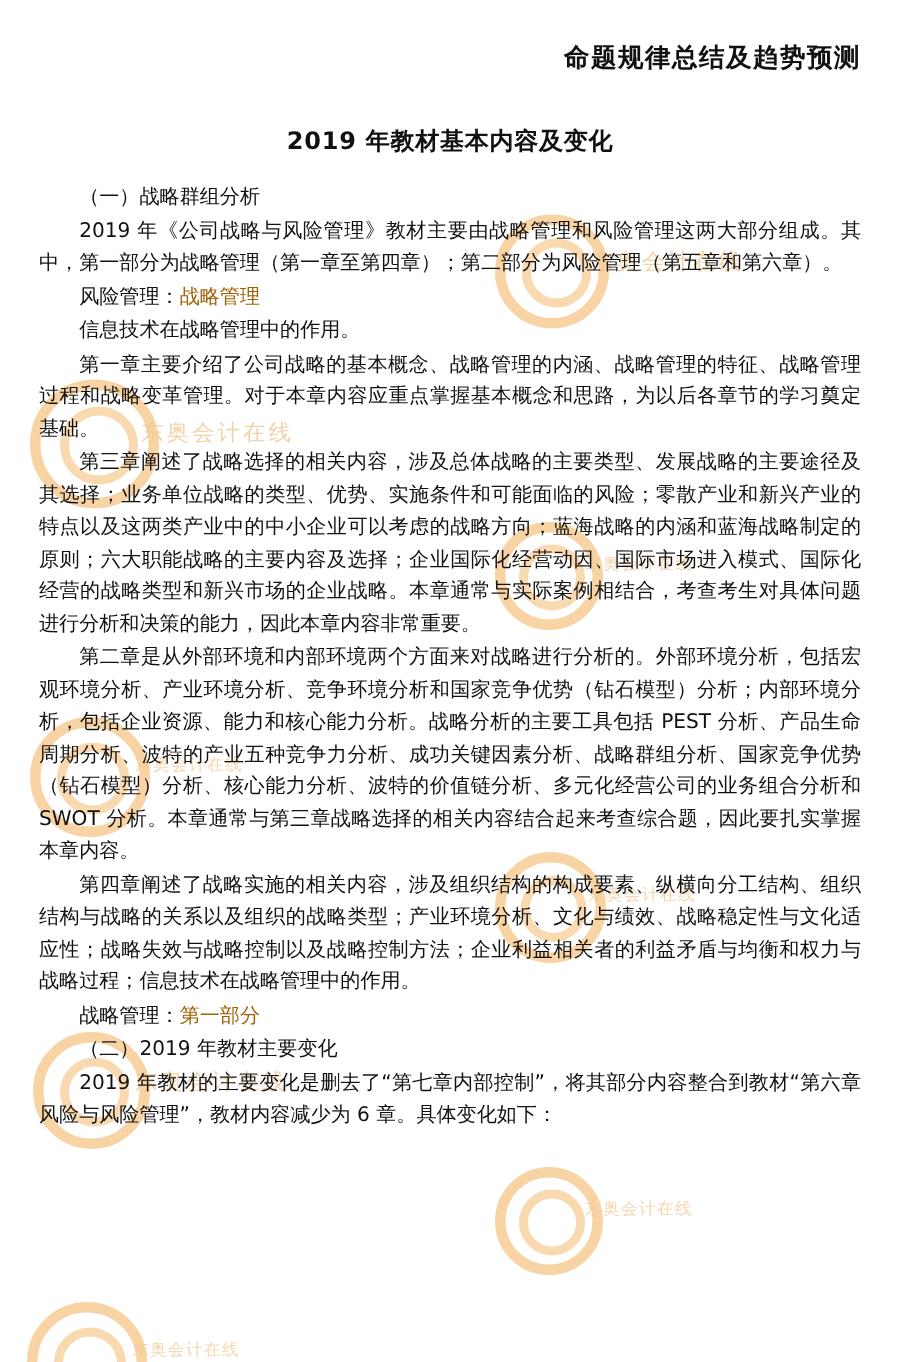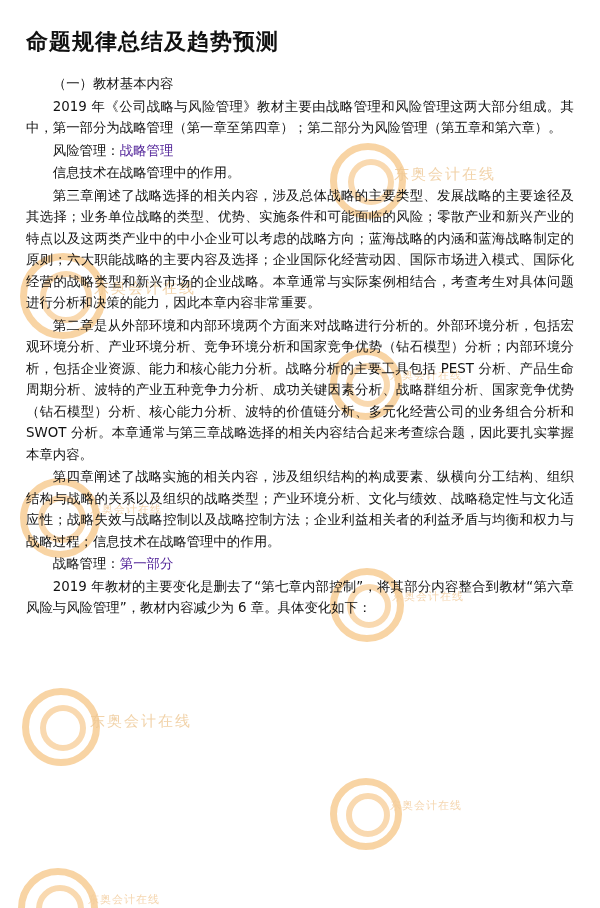--- a/index.html
+++ b/index.html
@@ -53,22 +53,22 @@
   }
 
   
   .page {
     position: relative;
     z-index: 2;
     padding: 0 26px;
     box-sizing: border-box;
   }
   .doc-title {
-    text-align: left;
-    font-size: 22px;
+    text-align: right;
+    font-size: 17px;
     font-weight: bold;
     margin-top: 27px;
     letter-spacing: 1px;
     font-family: Liberation Serif, serif;
   }
   .doc-subtitle {
     text-align: center;
     font-size: 16px;
     font-weight: bold;
     margin-top: 34px;
@@ -79,21 +79,21 @@
   }
   p.para {
     margin: 0 0 1px 0;
     font-size: 13.4px;
     line-height: 21.5px;
     text-align: justify;
     text-justify: inter-ideograph;
     text-indent: 2em;
   }
   .hl {
-    color: #4c1d95;
+    color: #a16207;
   }
   .seg-label {
     text-indent: 2em;
   }
 </style>
 </head>
 <body>
 
 <div class="wm-layer">
   <div class="wm" style="left:330px; top:95px; width:170px; height:80px;">
@@ -142,31 +142,34 @@
     <div class="ring" style="left:0; top:0; width:66px; height:66px;"></div>
     <div class="ring inner" style="left:18px; top:17px; width:36px; height:36px;"></div>
     <div class="wmtext" style="left:70px; top:24px;">东奥会计在线</div>
   </div>
 </div>
 
 <div class="page">
 
   <div class="doc-title">命题规律总结及趋势预测</div>
 
+  <div class="doc-subtitle">2019 年教材基本内容及变化</div>
 
   <div class="body-block">
 
-    <p class="para">（一）教材基本内容</p>
+    <p class="para">（一）战略群组分析</p>
     <p class="para">2019 年《公司战略与风险管理》教材主要由战略管理和风险管理这两大部分组成。其中，第一部分为战略管理（第一章至第四章）；第二部分为风险管理（第五章和第六章）。</p>
 
     <p class="para seg-label"><span>风险管理：</span><span class="hl">战略管理</span></p>
 
     <p class="para">信息技术在战略管理中的作用。</p>
+    <p class="para">第一章主要介绍了公司战略的基本概念、战略管理的内涵、战略管理的特征、战略管理过程和战略变革管理。对于本章内容应重点掌握基本概念和思路，为以后各章节的学习奠定基础。</p>
     <p class="para">第三章阐述了战略选择的相关内容，涉及总体战略的主要类型、发展战略的主要途径及其选择；业务单位战略的类型、优势、实施条件和可能面临的风险；零散产业和新兴产业的特点以及这两类产业中的中小企业可以考虑的战略方向；蓝海战略的内涵和蓝海战略制定的原则；六大职能战略的主要内容及选择；企业国际化经营动因、国际市场进入模式、国际化经营的战略类型和新兴市场的企业战略。本章通常与实际案例相结合，考查考生对具体问题进行分析和决策的能力，因此本章内容非常重要。</p>
     <p class="para">第二章是从外部环境和内部环境两个方面来对战略进行分析的。外部环境分析，包括宏观环境分析、产业环境分析、竞争环境分析和国家竞争优势（钻石模型）分析；内部环境分析，包括企业资源、能力和核心能力分析。战略分析的主要工具包括 PEST 分析、产品生命周期分析、波特的产业五种竞争力分析、成功关键因素分析、战略群组分析、国家竞争优势（钻石模型）分析、核心能力分析、波特的价值链分析、多元化经营公司的业务组合分析和 SWOT 分析。本章通常与第三章战略选择的相关内容结合起来考查综合题，因此要扎实掌握本章内容。</p>
     <p class="para">第四章阐述了战略实施的相关内容，涉及组织结构的构成要素、纵横向分工结构、组织结构与战略的关系以及组织的战略类型；产业环境分析、文化与绩效、战略稳定性与文化适应性；战略失效与战略控制以及战略控制方法；企业利益相关者的利益矛盾与均衡和权力与战略过程；信息技术在战略管理中的作用。</p>
 
     <p class="para seg-label"><span>战略管理：</span><span class="hl">第一部分</span></p>
 
+    <p class="para">（二）2019 年教材主要变化</p>
     <p class="para">2019 年教材的主要变化是删去了“第七章内部控制”，将其部分内容整合到教材“第六章风险与风险管理”，教材内容减少为 6 章。具体变化如下：</p>
 
   </div>
 </div>
 
 </body></html>

